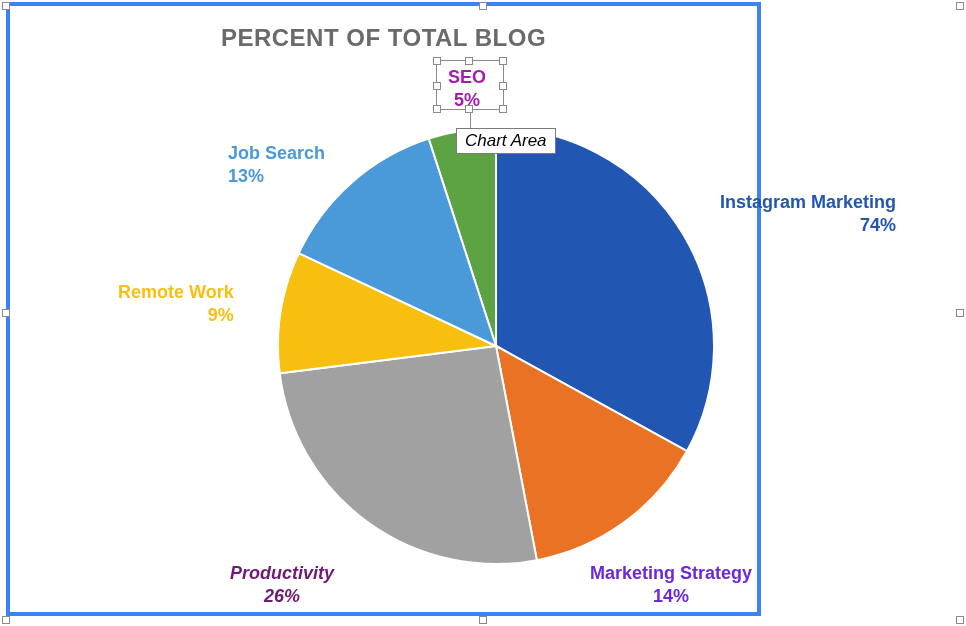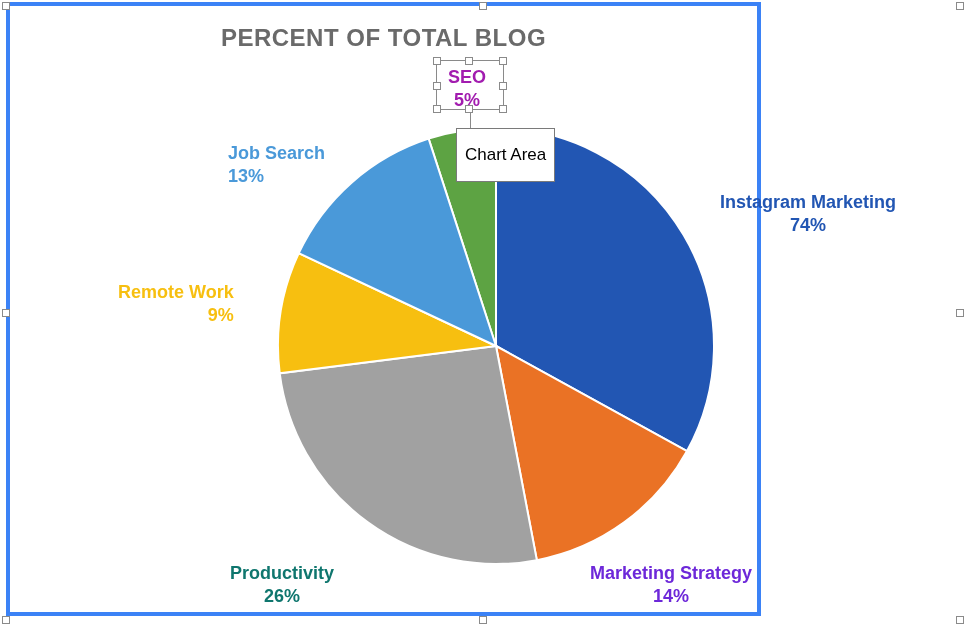--- a/index.html
+++ b/index.html
@@ -75,22 +75,23 @@
   .leader {
     position: absolute;
     background: #8a8a8a;
   }
   .tooltip {
     position: absolute;
     background: #fff;
     border: 1px solid #7a7a7a;
     font-size: 17px;
     color: #000;
-    padding: 16px 8px;
+    padding: 2px 8px;
     font-weight: 400;
+    font-style: italic;
   }
 </style>
 </head>
 <body>
 
 <div class="frame">
 
   <div class="title">PERCENT OF TOTAL BLOG</div>
 
   <div class="pie-wrap">
@@ -104,31 +105,31 @@
       </svg>
   </div>
 
   <div class="leader" style="left:460px; top:102px; width:1px; height:20px;"></div>
 
   <div class="data-label" id="lbl-seo" style="left:438px; top:60px; color:#a21caf;">
     <span>SEO</span>
     <span class="pct">5%</span>
   </div>
 
-  <div class="data-label" style="left:710px; top:185px; text-align:center; color:#2256b3;">
+  <div class="data-label" style="left:710px; top:185px; text-align:right; color:#2256b3;">
     <span>Instagram Marketing</span>
     <span class="pct">74%</span>
   </div>
 
   <div class="data-label" style="left:580px; top:556px; text-align:center; color:#6d28d9;">
     <span>Marketing Strategy</span>
     <span class="pct">14%</span>
   </div>
 
-  <div class="data-label" style="left:220px; top:556px; color:#0f766e;">
+  <div class="data-label" style="left:220px; top:556px; color:#701a75;font-style:italic;">
     <span>Productivity</span>
     <span class="pct">26%</span>
   </div>
 
   <div class="data-label" style="left:108px; top:275px; text-align:right; color:#f7bf10;">
     <span>Remote Work</span>
     <span class="pct">9%</span>
   </div>
 
   <div class="data-label" style="left:218px; top:120px; text-align:left; color:#4a99d9;margin-top:16px;">

